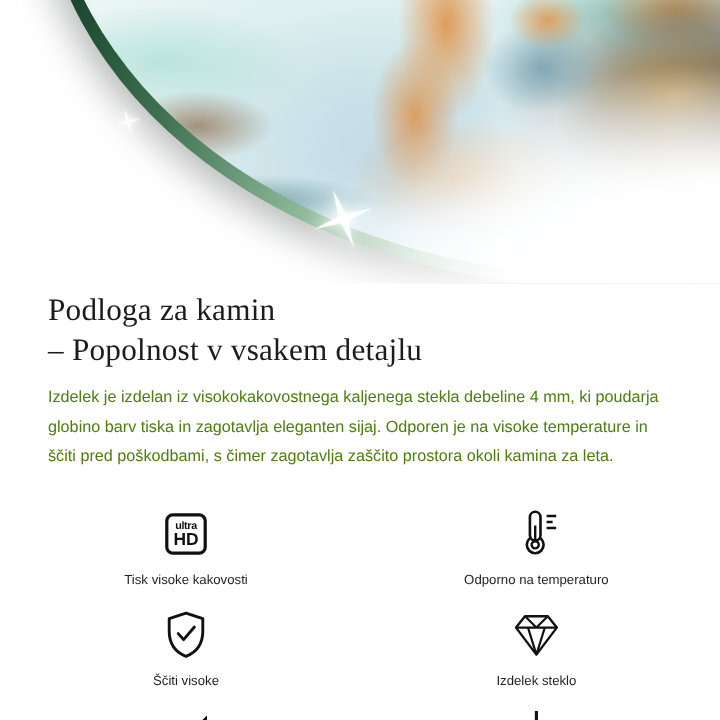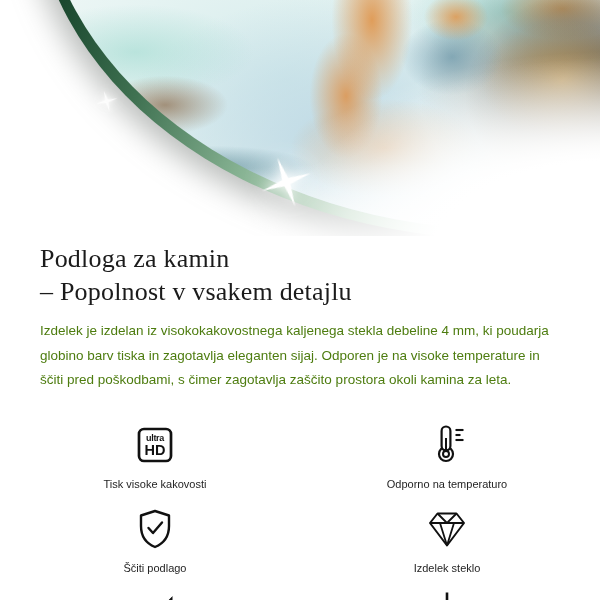--- a/index.html
+++ b/index.html
@@ -149,21 +149,21 @@
       <div class="feature-label">Odporno na temperaturo</div>
     </div>
 
     <div class="feature">
       <div class="icon-box">
         <svg width="44" height="44" viewBox="0 0 44 44">
           <path class="icon-stroke" stroke-width="2.4" stroke-linejoin="round" d="M22 4 L36 8.5 V19 C36 29.5 30.5 36.5 22 40 C13.5 36.5 8 29.5 8 19 V8.5 Z"></path>
           <polyline class="icon-stroke" stroke-width="2.4" stroke-linecap="round" stroke-linejoin="round" points="15.5,21 20,26 29,15.5"></polyline>
         </svg>
       </div>
-      <div class="feature-label">Ščiti podlago</div>
+      <div class="feature-label">Ščiti visoke</div>
     </div>
 
     <div class="feature">
       <div class="icon-box">
         <svg width="44" height="44" viewBox="0 0 44 44">
           <path class="icon-stroke" stroke-width="2" stroke-linejoin="round" d="M12.5 6.5 L31.5 6.5 L39 16 L22 38.5 L5 16 Z"></path>
           <path class="icon-stroke" stroke-width="1.8" stroke-linejoin="round" d="M5 16 H39 M12.5 6.5 L22 16 L31.5 6.5 M15 16 L22 38.5 M29 16 L22 38.5"></path>
         </svg>
       </div>
       <div class="feature-label">Izdelek steklo</div>

